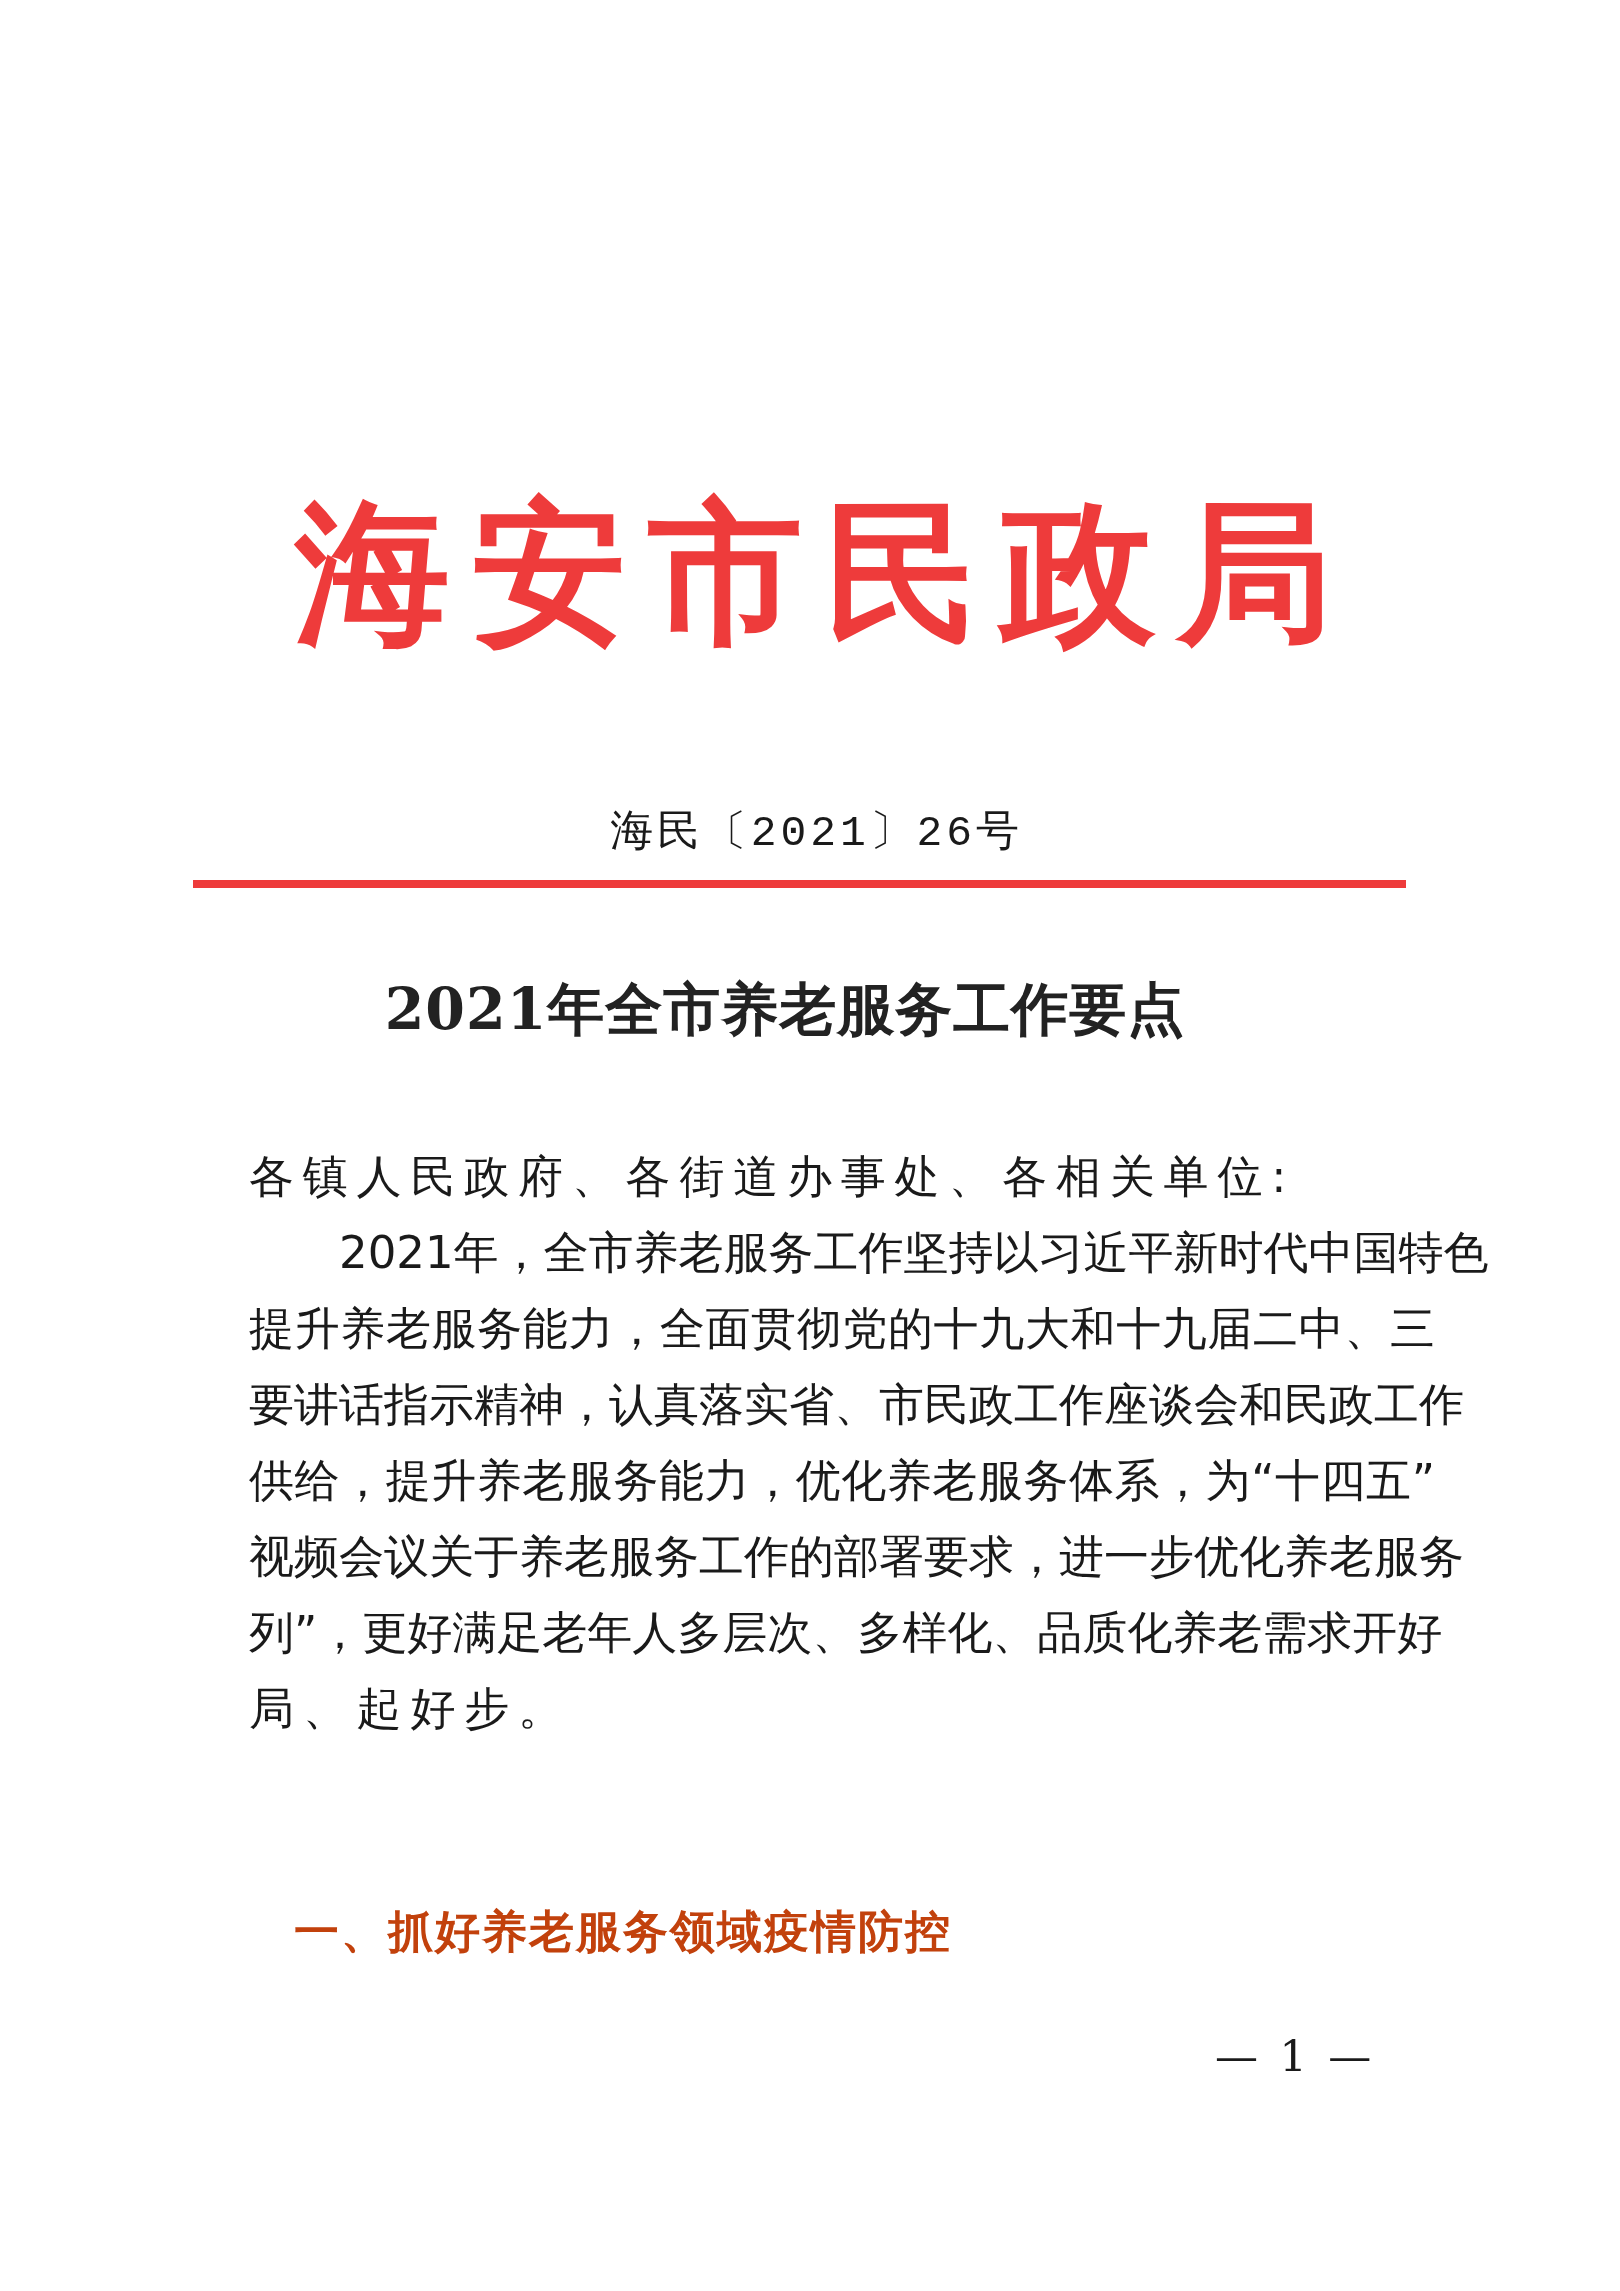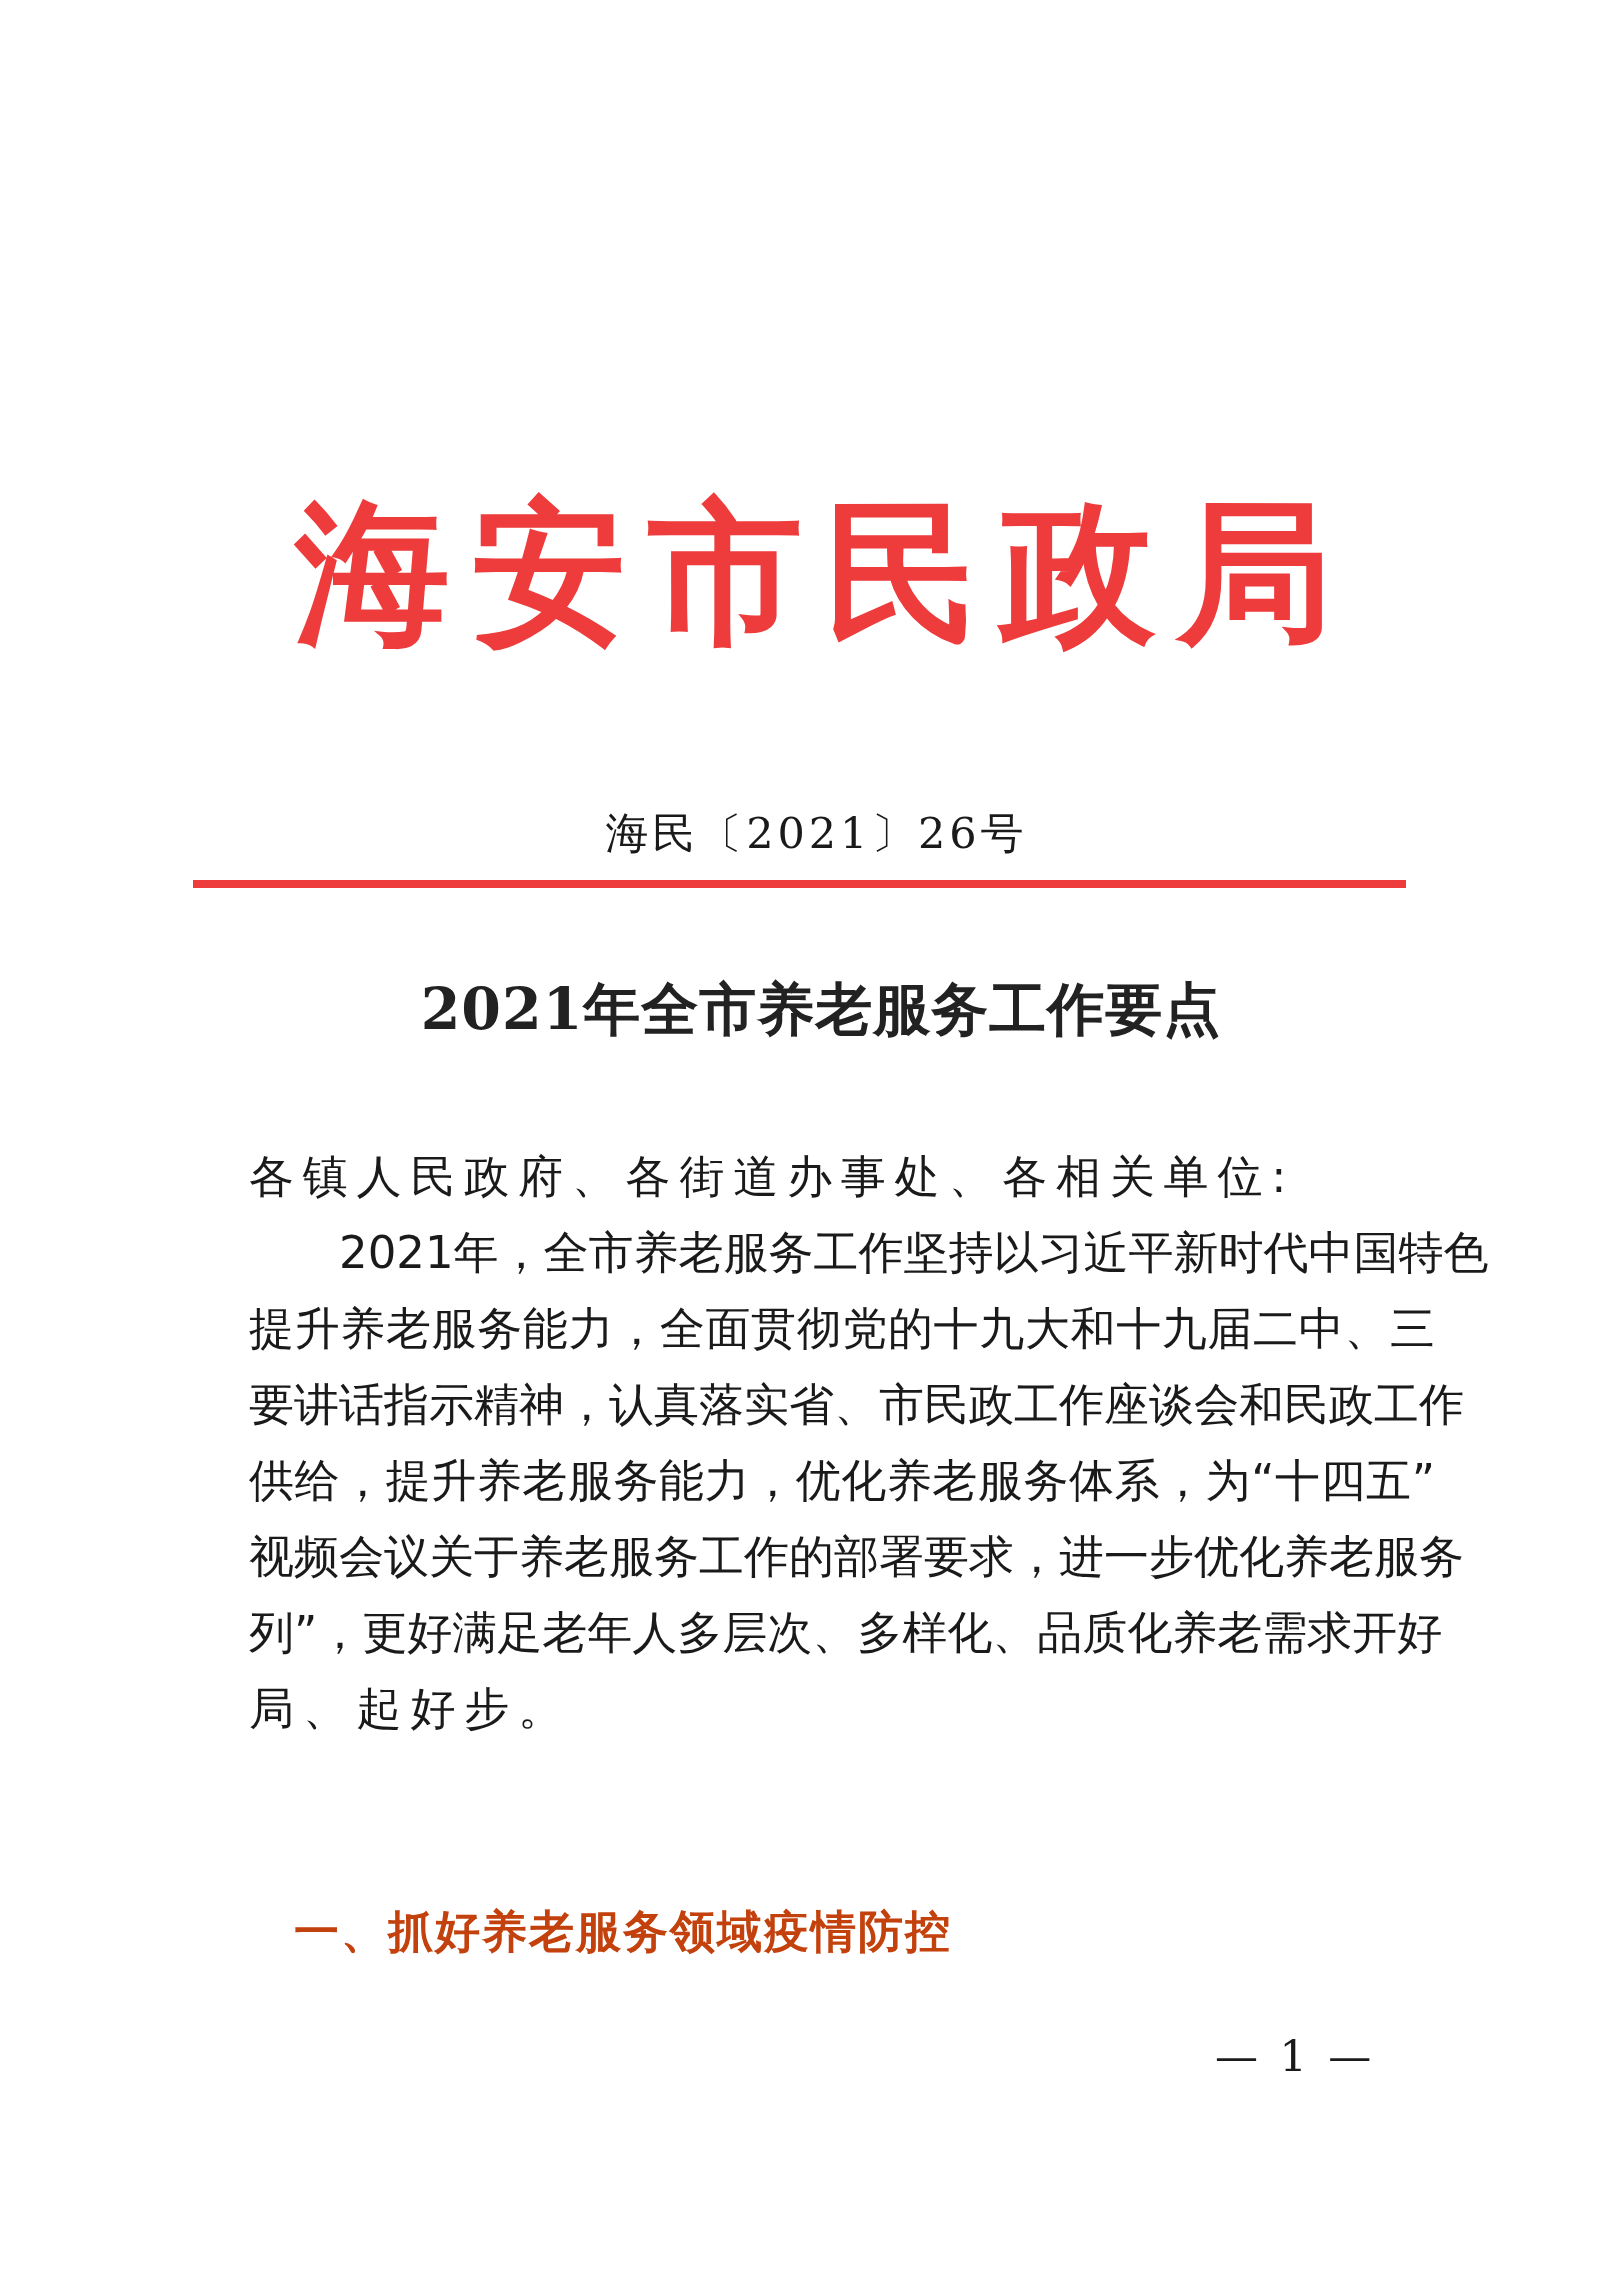--- a/index.html
+++ b/index.html
@@ -47,41 +47,41 @@
       left: 0;
       width: 1620px;
       top: 804px;
       text-align: center;
       font-size: 43px;
       line-height: 59px;
       letter-spacing: 3.9px;
       color: #1a1a1a;
       padding-left: 13px;
       box-sizing: border-box;
+      font-family: Liberation Mono, monospace;
     }
     .red-rule {
       position: absolute;
       left: 193px;
       top: 880px;
       width: 1213px;
       height: 7.8px;
       background: #ee3b3b;
     }
     .doc-title {
       position: absolute;
       left: 0;
       width: 1570px;
       top: 970px;
       text-align: center;
       font-size: 57px;
       line-height: 78px;
       font-weight: bold;
       color: #222222;
       letter-spacing: 1px;
-      padding-left: 36px;
     }
     .body-text {
       position: absolute;
       left: 211px;
       top: 1139px;
       width: 1186px;
       font-family: "DejaVu Sans", "Liberation Sans", sans-serif;
       font-size: 45px;
       line-height: 76px;
       color: #1a1a1a;

